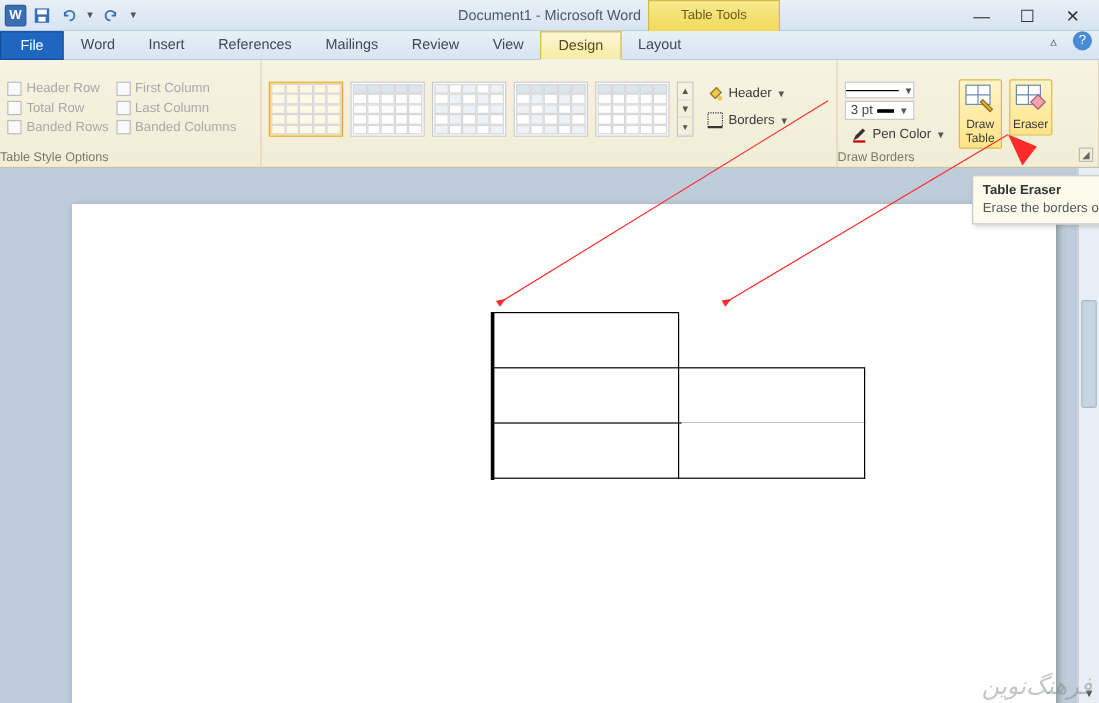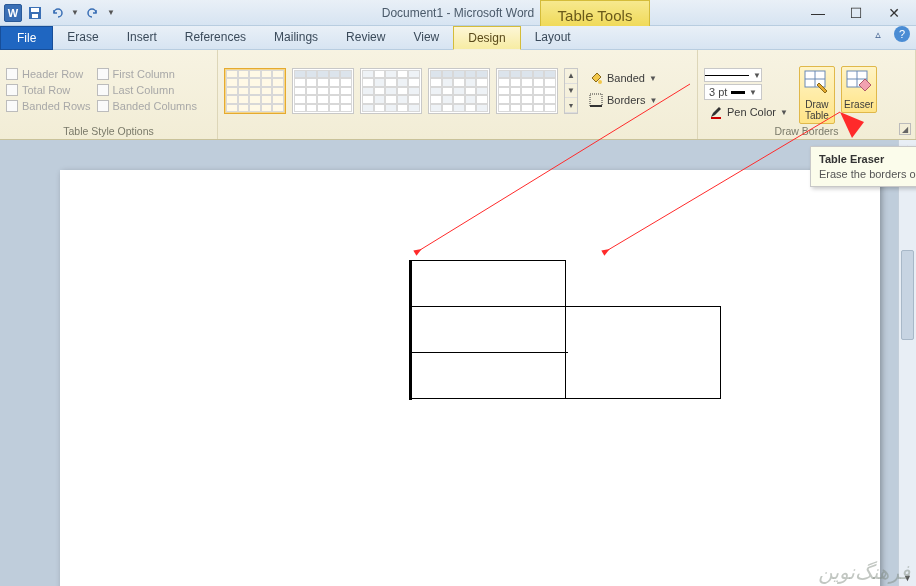--- a/index.html
+++ b/index.html
@@ -8,34 +8,34 @@
   
   .titlebar { height: 26px; background: linear-gradient(#e9f0f7,#d7e4f2); display:flex; align-items:center; padding:0 4px; position:relative; border-bottom:1px solid #b8cde0;}
   .qat { display:flex; align-items:center; gap:4px;}
   .qat-icon { width:18px; height:18px; display:flex; align-items:center; justify-content:center; border:1px solid transparent; border-radius:2px; cursor:default;}
   .word-icon { width:18px; height:18px; background:#3a6fb5; color:#fff; display:flex;align-items:center;justify-content:center; font-weight:bold; font-size:11px; border:1px solid #2a5a99; border-radius:2px;}
   .title-text { position:absolute; left:50%; transform:translateX(-50%); font-size:12px; color:#4a5a6a;}
   .win-controls { margin-left:auto; display:flex; gap:18px; padding-right:8px;}
   .win-btn { width:20px; height:20px; display:flex;align-items:center;justify-content:center; font-size:14px; color:#333; cursor:default;}
 
   
-  .table-tools { position:absolute; top:0; left:540px; height:26px; width:110px; background:linear-gradient(#f7e98e,#f0da5a); border:1px solid #d4bc3a; border-bottom:none; text-align:center; font-size:15px; color:#6a5a1a; padding-top:6px;}
+  .table-tools { position:absolute; top:0; left:540px; height:26px; width:110px; background:linear-gradient(#f7e98e,#f0da5a); border:1px solid #d4bc3a; border-bottom:none; text-align:center; font-size:11px; color:#6a5a1a; padding-top:6px;}
 
   
   .tabs-row { height:24px; background:linear-gradient(#e9f0f7,#d7e4f2); display:flex; align-items:flex-start; border-bottom:1px solid #b8cde0; position:relative;}
   .file-tab { background:#1f66c1; color:#fff; padding:4px 16px; font-size:12px; border:1px solid #174e99;}
   .tab { padding:4px 14px; font-size:12px; color:#3a4a5a; cursor:default;}
   .tab.yellow-active { background:linear-gradient(#fdf6d6,#f7eca3); border:1px solid #d4bc3a; border-bottom:1px solid #f4f0de; color:#5a4a1a;}
   .tabs-right { margin-left:auto; display:flex; align-items:center; gap:8px; padding-right:6px;}
   .mini-btn { width:16px; height:16px; display:flex;align-items:center;justify-content:center; color:#3a5a8a;}
 
   
   .ribbon { height:90px; background:linear-gradient(#f7f3e2,#f2edd6); border-bottom:1px solid #c9c29a; display:flex; position:relative;}
   .group { border-right:1px solid #ddd6b8; display:flex; flex-direction:column; padding:16px 6px 2px; position:relative; height:100%;}
-  .group-label { position:absolute; bottom:2px; left:0; right:0; text-align:center; font-size:10.5px; color:#7a7a6a;}
+  .group-label { position:absolute; bottom:2px; left:0; right:0; text-align:left; font-size:10.5px; color:#7a7a6a;}
   .group-inner { flex:1; display:flex; align-items:flex-start; gap:6px;}
 
   
   .opts-col { display:flex; flex-direction:column; gap:4px; padding-top:2px;}
   .chk-row { display:flex; align-items:center; gap:4px; color:#a8a8a8; font-size:11px;}
   .chk { width:12px; height:12px; border:1px solid #bcbcbc; background:#fafafa;}
 
   
   .style-gal { display:flex; gap:6px; padding-top:2px;}
   .style-thumb { width:62px; height:46px; border:1px solid #c8c8c8; background:#fff; display:grid; grid-template-columns:repeat(5,1fr); grid-template-rows:repeat(5,1fr); padding:1px;}
@@ -122,21 +122,21 @@
   <div class="table-tools">Table Tools</div>
   <div class="win-controls">
     <div class="win-btn">—</div>
     <div class="win-btn">☐</div>
     <div class="win-btn">✕</div>
   </div>
 </div>
 
 <div class="tabs-row">
   <div class="file-tab">File</div>
-  <div class="tab">Erase</div>
+  <div class="tab">Word</div>
   <div class="tab">Insert</div>
   <div class="tab">References</div>
   <div class="tab">Mailings</div>
   <div class="tab">Review</div>
   <div class="tab">View</div>
   <div class="tab yellow-active">Design</div>
   <div class="tab">Layout</div>
   <div class="tabs-right">
     <div class="mini-btn">▵</div>
     <div class="mini-btn" style="background:#4a8cd4;color:#fff;border-radius:8px;width:16px;height:16px;">?</div>
@@ -322,21 +322,21 @@
             <div>▼</div>
             <div>▾</div>
           </div>
       </div>
       <div class="dropdown-col">
         <div class="drop-btn">
           <svg viewBox="0 0 14 14">
               <path d="M3 7 L8 2 L12 6 L7 11 Z" fill="#f2c84c" stroke="#8a6a1a"></path>
               <circle cx="11" cy="11" r="2" fill="#f2c84c"></circle>
             </svg>
-          <span>Banded</span>
+          <span>Header</span>
             <span class="caret">▼</span>
         </div>
         <div class="drop-btn">
           <svg viewBox="0 0 14 14">
               <rect x="1" y="1" width="12" height="12" fill="none" stroke="#333" stroke-dasharray="1,1"></rect>
               <line x1="1" y1="13" x2="13" y2="13" stroke="#333" stroke-width="2"></line>
             </svg>
           <span>Borders</span>
             <span class="caret">▼</span>
         </div>

